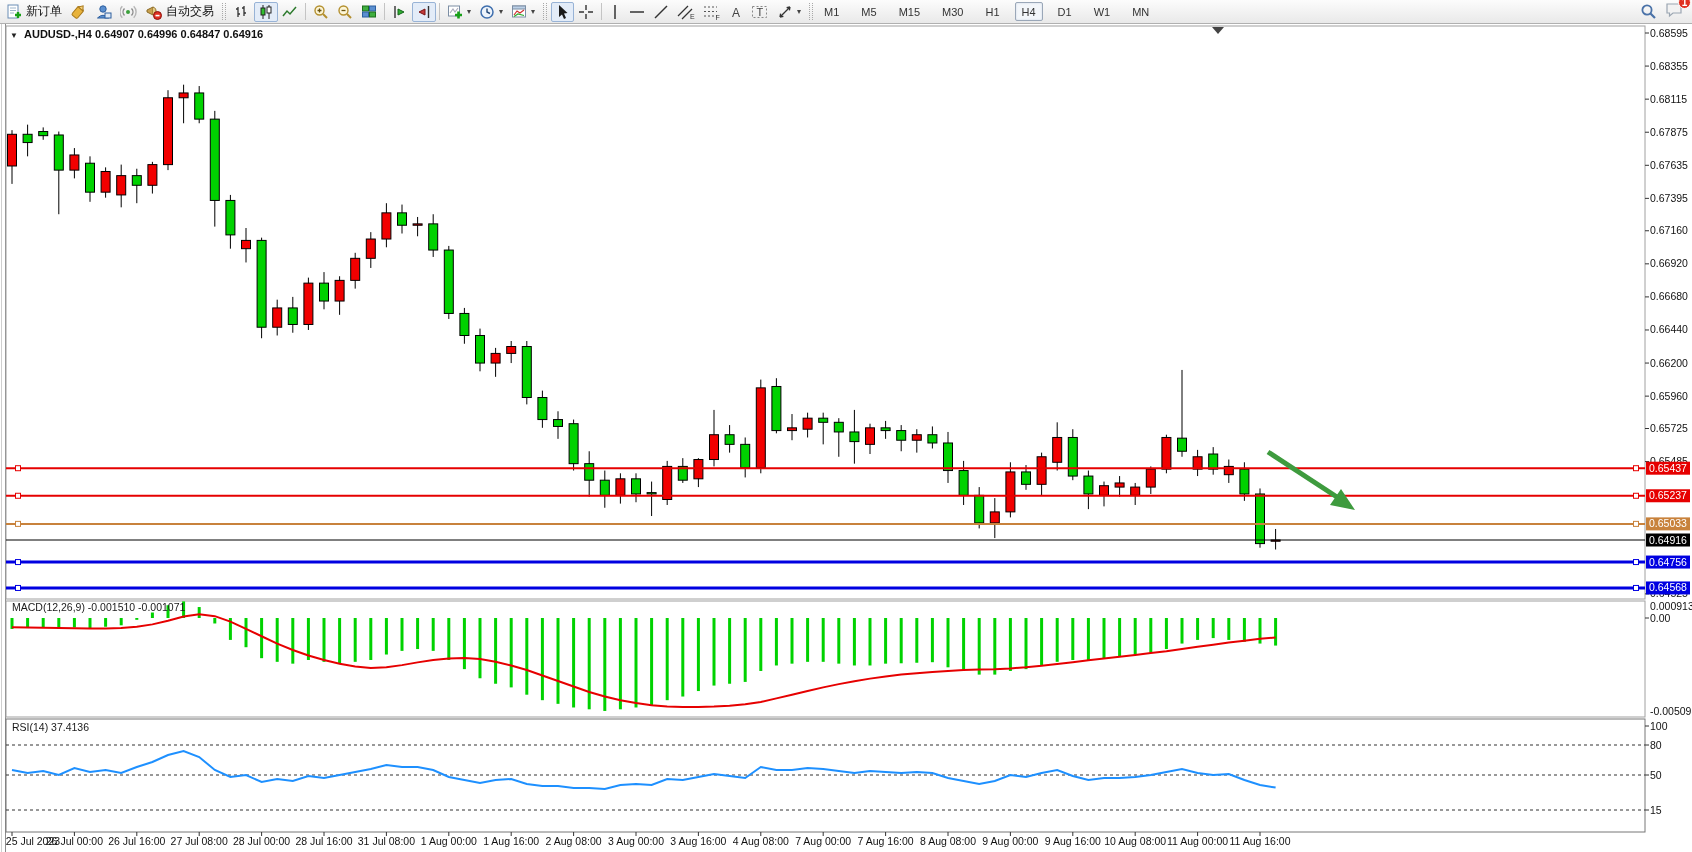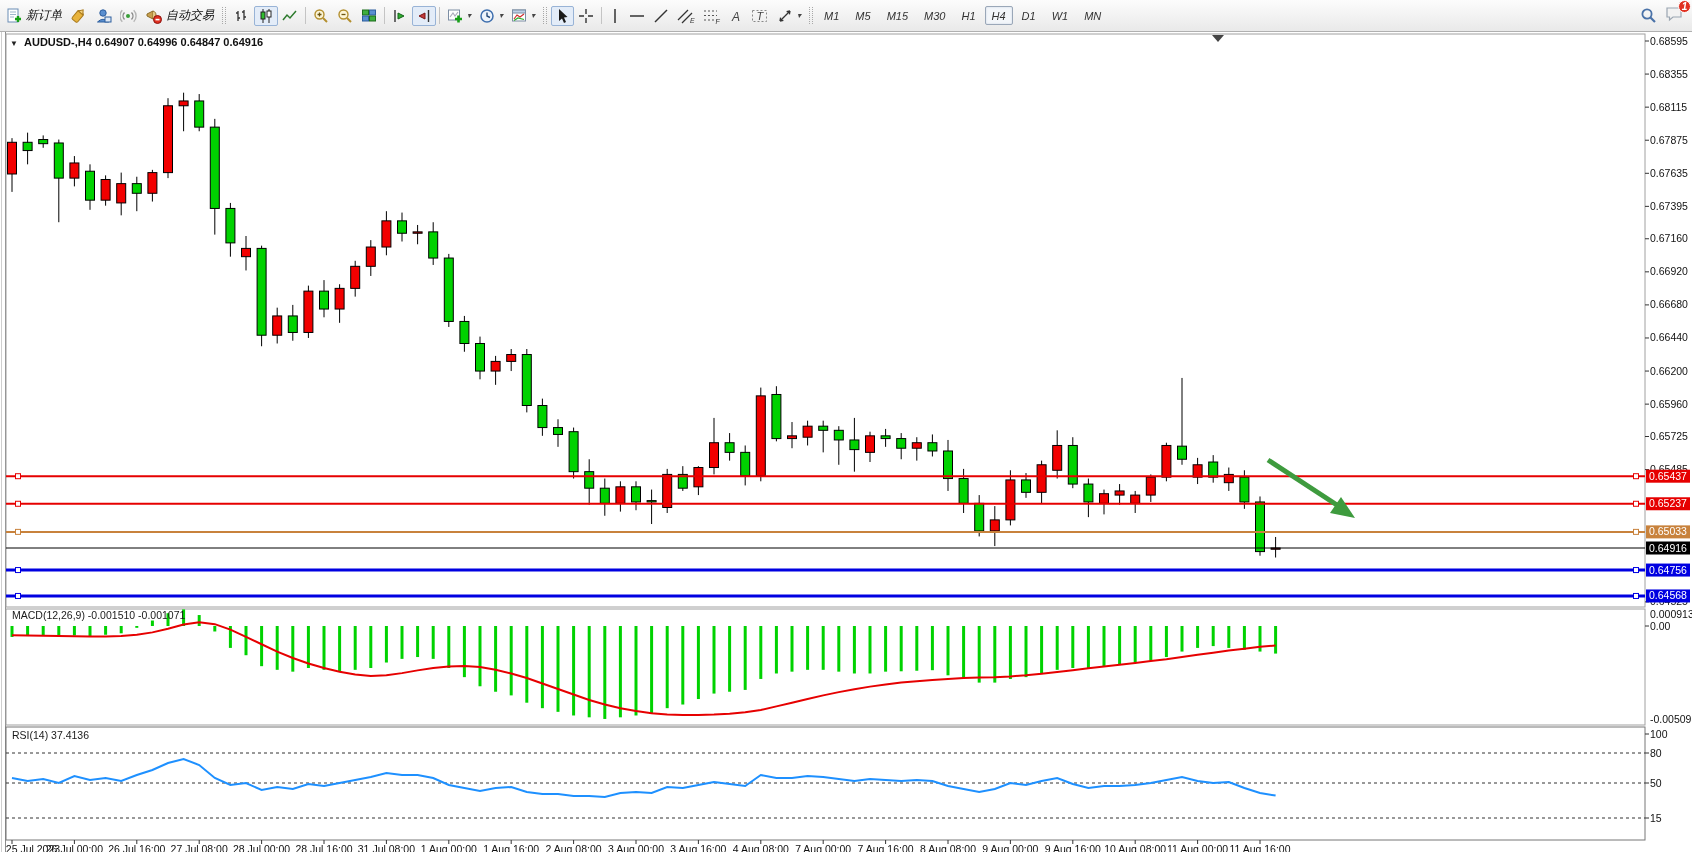--- a/index.html
+++ b/index.html
@@ -1,19 +1,19 @@
 <!DOCTYPE html>
 <html><head>
 <meta charset="utf-8">
 <style>
   html,body{margin:0;padding:0;background:#ececec;width:1692px;height:852px;overflow:hidden;
     font-family:"Liberation Sans",sans-serif;-webkit-font-smoothing:antialiased;}
   *{box-sizing:border-box;}
-  .toolbar{height:32px;width:1692px;display:flex;align-items:center;padding:0 2px;
-    background:linear-gradient(#fcfcfc,#e9e9e9);border-bottom:1px solid #b0b0b0;font-style:italic;}
+  .toolbar{height:24px;width:1692px;display:flex;align-items:center;padding:0 2px;
+    background:linear-gradient(#fcfcfc,#e9e9e9);border-bottom:1px solid #b0b0b0;}
   .tb{height:20px;display:flex;align-items:center;gap:3px;padding:0 3px;border:1px solid transparent;
     border-radius:2px;font-size:12px;color:#222;cursor:default;}
   .tb.active{background:#e3ecf8;border-color:#98b3d6;}
   .tb .cn{font-size:12px;color:#111;}
   .sep{width:1px;height:17px;background:#c4c4c4;margin:0 3px;}
   .grip{width:4px;height:17px;border-left:1px dotted #a8a8a8;border-right:1px dotted #a8a8a8;margin:0 4px;}
   .tf{font-size:11px;color:#333;padding:2px 6px;height:19px;display:flex;align-items:center;
     border:1px solid transparent;border-radius:2px;}
   .tf.active{background:#f3f6fa;border-color:#9aa7b8;box-shadow:inset 0 0 2px #c7d2e0;}
   .right-tools{margin-left:auto;display:flex;align-items:center;gap:8px;padding-right:6px;}
@@ -223,21 +223,21 @@
   <div class="tb">
     <svg width="16" height="16">
       <path d="M3 13 L8 8 M8 8 l-3.4 0.6 M8 8 l-0.6 3.4" stroke="#333" stroke-width="1.3" fill="none" transform="rotate(180 5.5 10.5)"></path>
       <path d="M8 8 L13 3 M13 3 l-3.4 0.6 M13 3 l-0.6 3.4" stroke="#333" stroke-width="1.3" fill="none"></path>
     </svg>
     <span class="caret">▾</span>
   </div>
 
   <div class="grip"></div>
 
-  <div id="tf-group" style="display:flex;align-items:flex-end;gap:2px">
+  <div id="tf-group" style="display:flex;align-items:flex-end;gap:8px">
       <div class="tf">M1</div>
       <div class="tf">M5</div>
       <div class="tf">M15</div>
       <div class="tf">M30</div>
       <div class="tf">H1</div>
       <div class="tf active">H4</div>
       <div class="tf">D1</div>
       <div class="tf">W1</div>
       <div class="tf">MN</div>
     </div>

